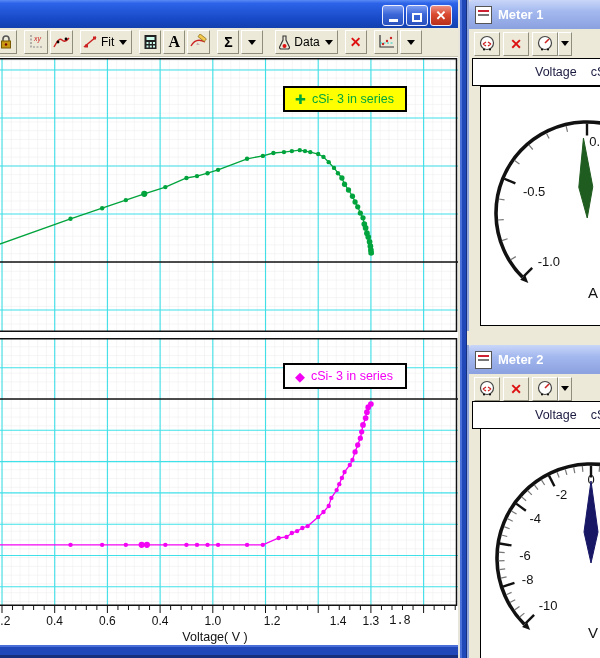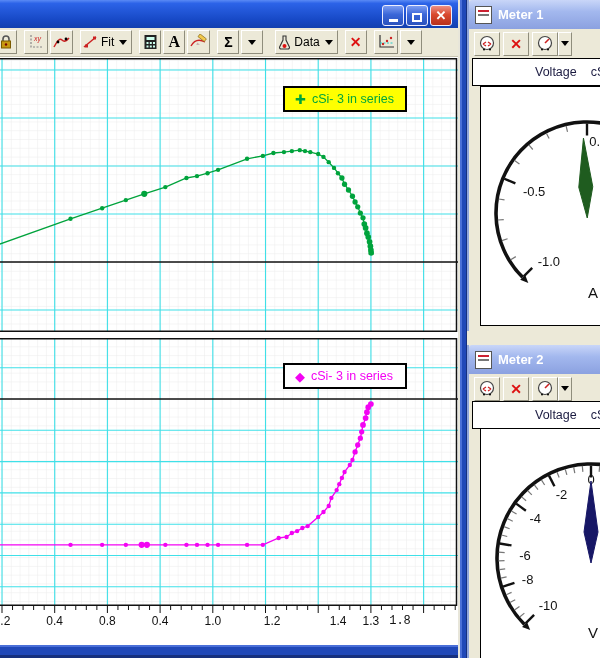--- a/index.html
+++ b/index.html
@@ -358,28 +358,29 @@
         <span>cSi- 3 in series</span>
       </div>
       <div class="legendbox" id="legend-bottom">
         <span class="legmark">◆</span>
         <span>cSi- 3 in series</span>
       </div>
 
       <div id="xticks">
           <div class="xtick" style="left: -13px;">0.2</div>
           <div class="xtick" style="left: 39.7px;">0.4</div>
-          <div class="xtick" style="left: 92.4px;">0.8</div>
+          <div class="xtick" style="left: 92.4px;">0.6</div>
           <div class="xtick" style="left: 145.1px;">0.4</div>
           <div class="xtick" style="left: 197.8px;">1.0</div>
           <div class="xtick" style="left: 250.5px; text-align: right;">1.2</div>
           <div class="xtick" style="left: 303.2px; margin-left: 20px;">1.4</div>
           <div class="xtick" style="left: 355.9px;">1.3</div>
           <div class="xtick" style="left: 385px; font-family: Liberation Mono, monospace;">1.8</div>
         </div>
+      <div id="xaxis-label">Voltage( V )</div>
     </div>
 
     <div class="abs" id="border-right"></div>
     <div class="abs" id="border-bottom"></div>
   </div>
 
   <div class="abs meterwin" style="top:0;height:331px;">
     <div class="metertitle">
       <div class="doc-icon">
           <i style="top:3px"></i>

